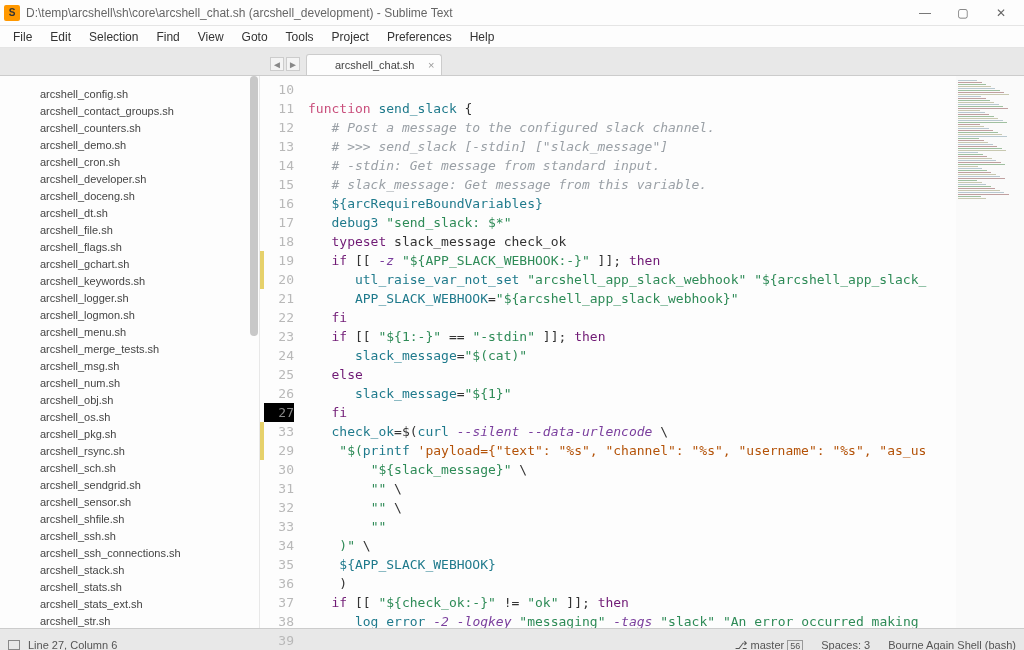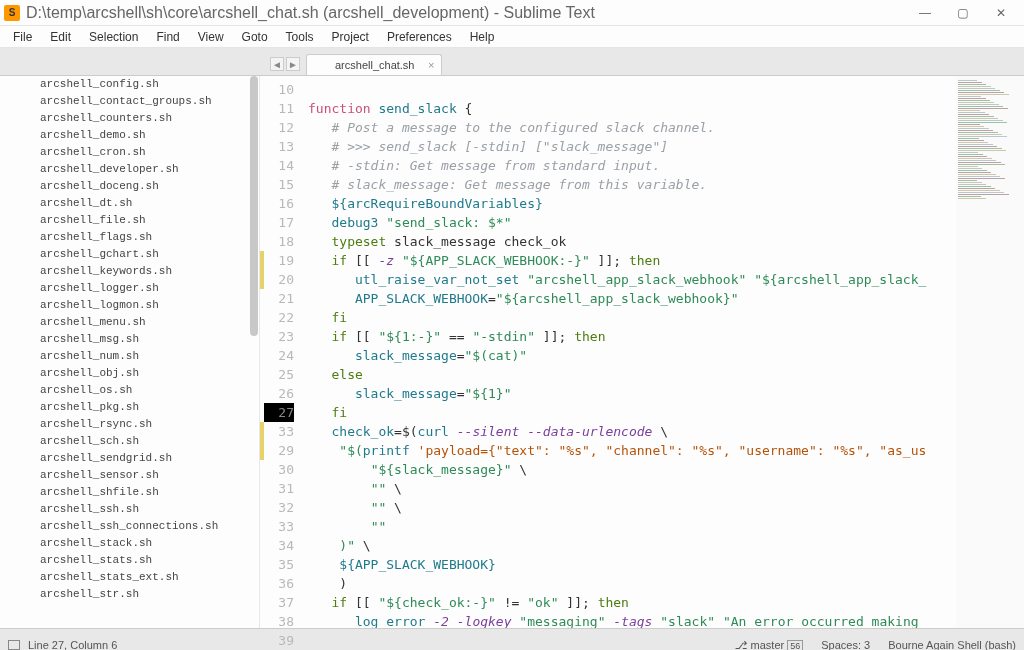--- a/index.html
+++ b/index.html
@@ -1,51 +1,51 @@
 <!DOCTYPE html>
 <html><head>
 <meta charset="utf-8">
 <style>
   * { margin: 0; padding: 0; box-sizing: border-box; }
   body { font-family: "Segoe UI", Tahoma, sans-serif; font-size: 12px; background: #f5f5f5; width: 1024px; height: 650px; overflow: hidden; color: #333; }
   .titlebar { height: 26px; background: #fdfdfd; display: flex; align-items: center; padding: 0 4px; border-bottom: 1px solid #e5e5e5; }
   .titlebar .app-icon { width: 16px; height: 16px; background: #ff9800; border-radius: 2px; margin-right: 6px; display:inline-flex; align-items:center; justify-content:center; color:#333; font-size:10px; font-weight:bold;}
-  .titlebar .title { flex: 1; font-size: 16px; color: #666; }
+  .titlebar .title { flex: 1; font-size: 12px; color: #666; }
   .titlebar .winbtn { width: 38px; height: 24px; display: flex; align-items: center; justify-content: center; color: #666; font-size: 12px; }
   .menubar { height: 22px; background: #fdfdfd; display: flex; align-items: center; padding: 0 4px; border-bottom: 1px solid #e5e5e5; font-size: 12px; }
   .menubar .menu-item { padding: 2px 9px; color: #333; }
   .tabbar { height: 28px; background: #e8e8e8; display: flex; align-items: flex-end; padding-left: 270px; border-bottom: 1px solid #ccc; }
   .tabnav { display:flex; gap:2px; margin-right:6px; align-items:center; padding-bottom:4px;}
   .tabnav span { width:14px; height:14px; display:inline-flex; align-items:center; justify-content:center; color:#888; font-size:10px; border:1px solid #ccc; background:#f4f4f4;}
   .tab { background: #fdfdfd; border: 1px solid #ccc; border-bottom: none; padding: 4px 26px 4px 28px; font-size: 11px; color: #444; border-radius: 3px 3px 0 0; position: relative; }
   .tab .close { position: absolute; right: 6px; top: 4px; color: #999; font-size: 11px; }
   .content { display: flex; height: 552px; background: #fdfdfd; }
   .sidebar { width: 260px; background: #fdfdfd; overflow-y: auto; border-right: 1px solid #e8e8e8; position: relative; }
-  .sidebar-inner { padding: 0 0; font-family: Liberation Mono, monospace; }
+  .sidebar-inner { padding: 10px 0; }
   .file-item { padding: 1px 8px 1px 40px; font-size: 11px; color: #444; white-space: nowrap; line-height: 15px; }
   .sidebar-scroll { position: absolute; right: 1px; top: 0; width: 8px; height: 420px; }
   .sidebar-scroll-thumb { width: 8px; height: 260px; background: #c8c8c8; border-radius: 4px; }
   .editor-wrap { flex: 1; display: flex; position: relative; }
   .gutter { width: 44px; background: #fdfdfd; text-align: right; padding: 4px 10px 4px 4px; color: #b8b8b8; font-family: Consolas, monospace; font-size: 13px; line-height: 19px; }
   .gutter .ln { height: 19px; }
   .gutter .ln.hl { color: #888; background:#000000;}
   .code { flex: 1; padding: 4px 0 4px 4px; font-family: Consolas, monospace; font-size: 13px; line-height: 19px; white-space: pre; color: #333; overflow: hidden; }
   .code .line { height: 19px; }
   .minimap { width: 68px; background: #fafafa; padding: 4px 2px; }
   .minimap-line { height: 1px; margin-bottom: 1px; background: #c8d4d8; }
   .minimap-line.a { width: 50%; background:#b8c8d0;}
   .minimap-line.b { width: 70%; background:#c0a0a0;}
   .minimap-line.c { width: 40%; background:#a0c0a0;}
   .minimap-line.d { width: 60%; background:#c8c8b0;}
   .statusbar { height: 22px; background: #e8e8e8; border-top: 1px solid #ccc; display: flex; align-items: center; padding: 16px 8px; font-size: 11px; color: #555; }
   .statusbar .left { flex: 1; display: flex; align-items: center; gap: 8px; }
   .statusbar .right { display: flex; gap: 18px; }
   .box-icon { width:12px; height:10px; border:1px solid #888; display:inline-block; }
   
-  .kw { color: #4d7c0f; }       
+  .kw { color: #701a75; }       
   .fn-kw { color: #c94f7c; }    
   .fn-name { color: #1f7a8c; }
   .cm { color: #9aa0a6; font-style: italic; }
   .var { color: #1f7a8c; }
   .str { color: #2e8b57; }
   .str2 { color: #b45309; }
   .op { color: #333; }
   .flag { color: #7a3e9d; font-style: italic; }
   .pun { color: #333; }
   .dollar { color: #1f7a8c; }
@@ -98,20 +98,21 @@
         <div class="file-item">arcshell_developer.sh</div>
         <div class="file-item">arcshell_doceng.sh</div>
         <div class="file-item">arcshell_dt.sh</div>
         <div class="file-item">arcshell_file.sh</div>
         <div class="file-item">arcshell_flags.sh</div>
         <div class="file-item">arcshell_gchart.sh</div>
         <div class="file-item">arcshell_keywords.sh</div>
         <div class="file-item">arcshell_logger.sh</div>
         <div class="file-item">arcshell_logmon.sh</div>
         <div class="file-item">arcshell_menu.sh</div>
+        <div class="file-item">arcshell_merge_tests.sh</div>
         <div class="file-item">arcshell_msg.sh</div>
         <div class="file-item">arcshell_num.sh</div>
         <div class="file-item">arcshell_obj.sh</div>
         <div class="file-item">arcshell_os.sh</div>
         <div class="file-item">arcshell_pkg.sh</div>
         <div class="file-item">arcshell_rsync.sh</div>
         <div class="file-item">arcshell_sch.sh</div>
         <div class="file-item">arcshell_sendgrid.sh</div>
         <div class="file-item">arcshell_sensor.sh</div>
         <div class="file-item">arcshell_shfile.sh</div>

